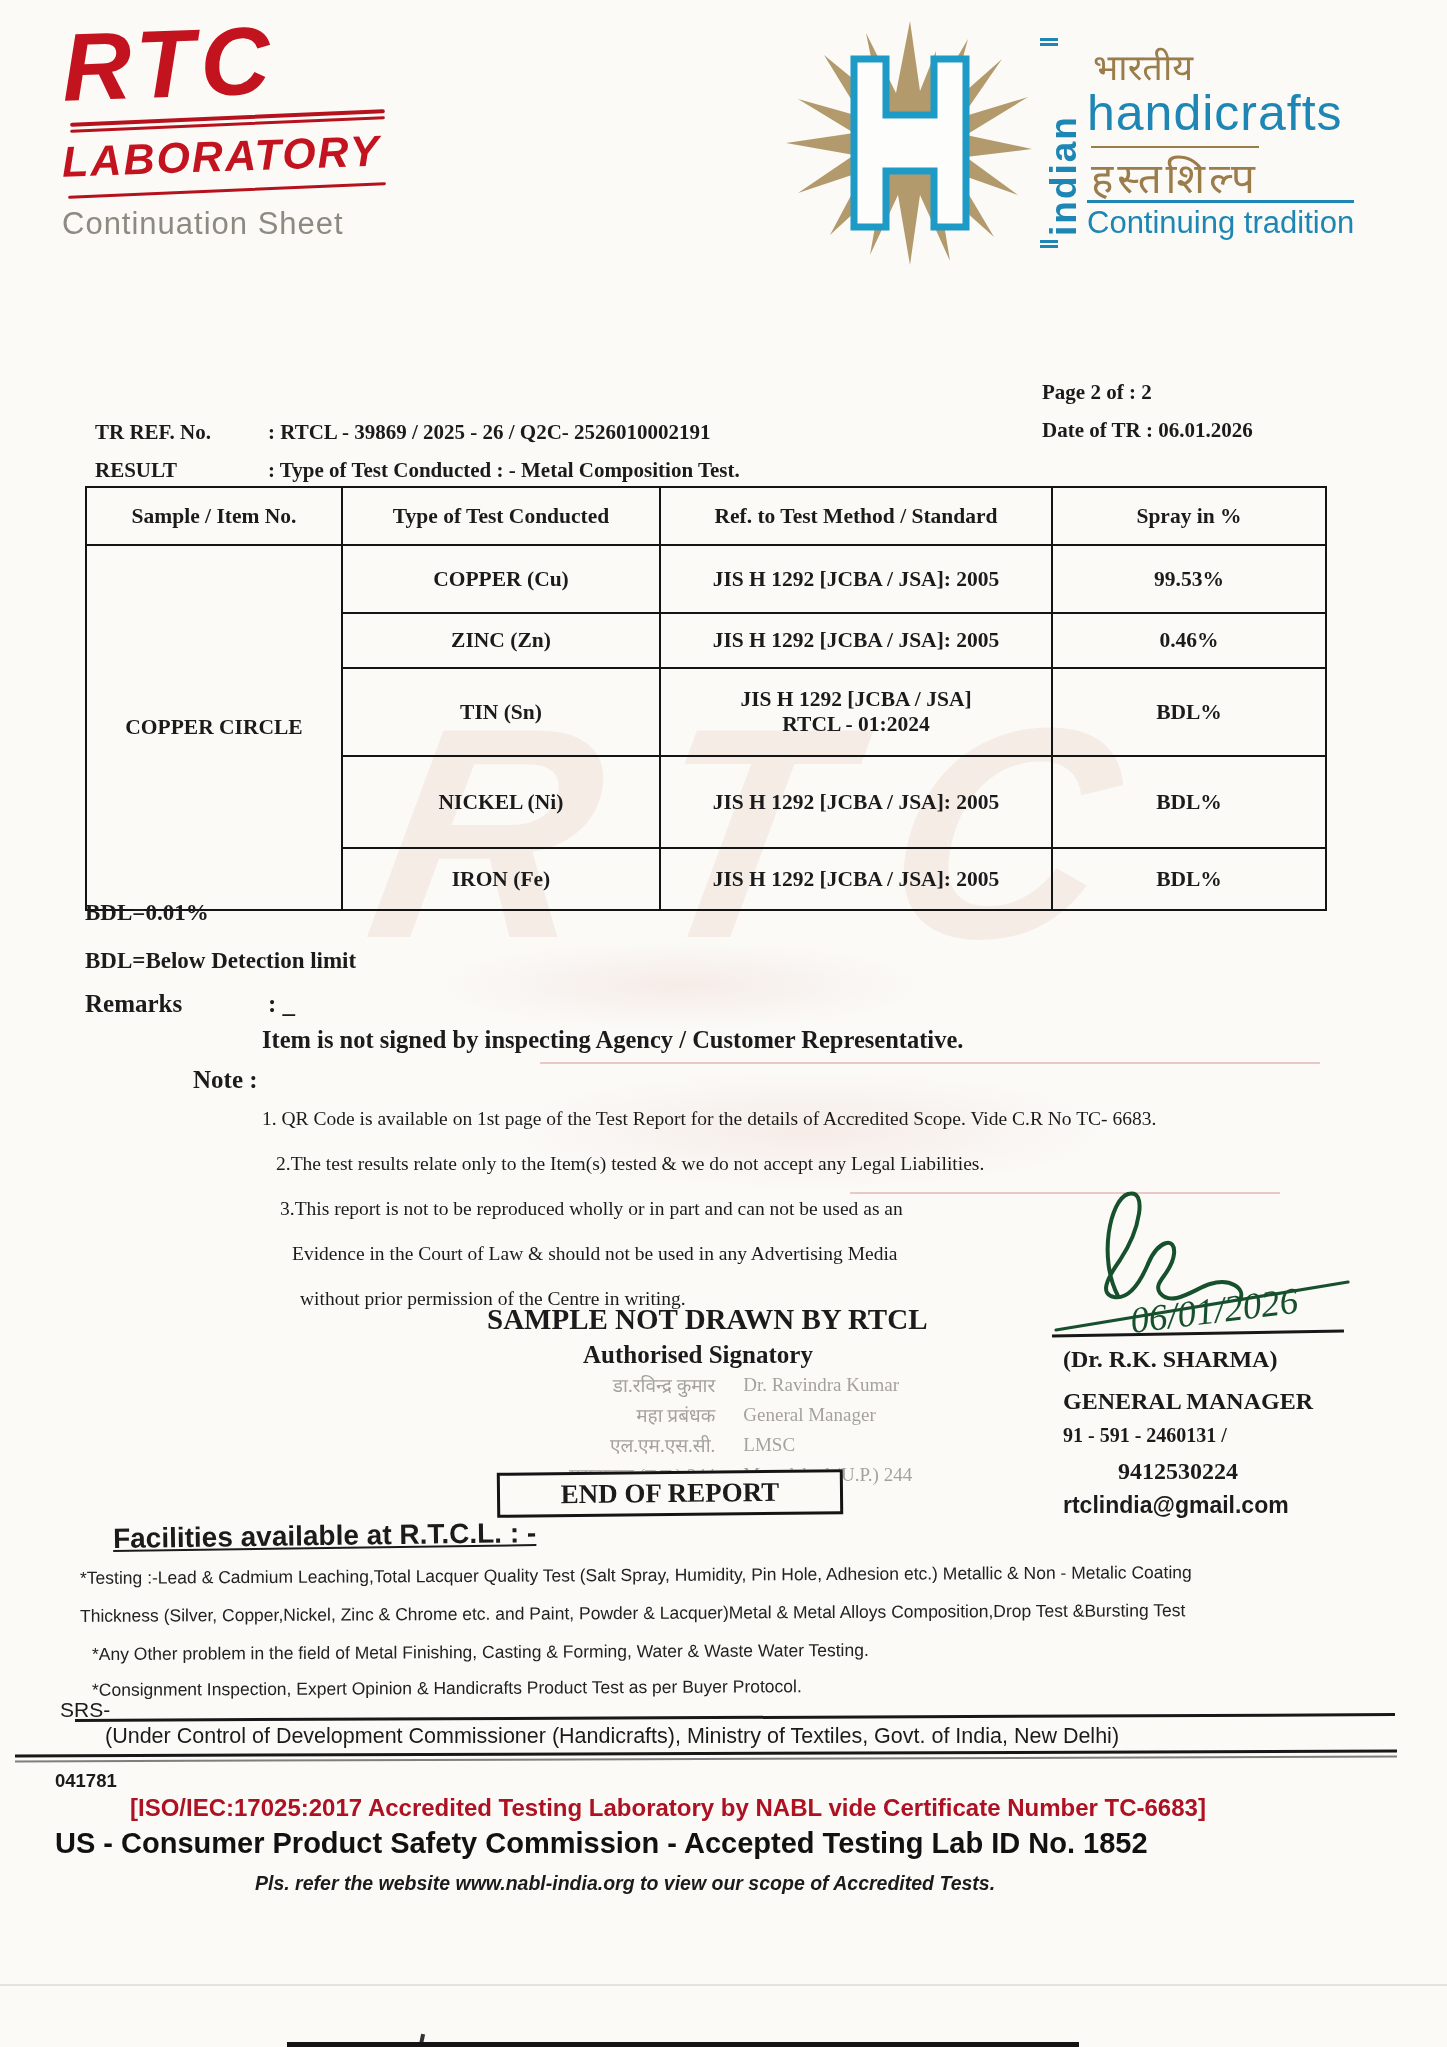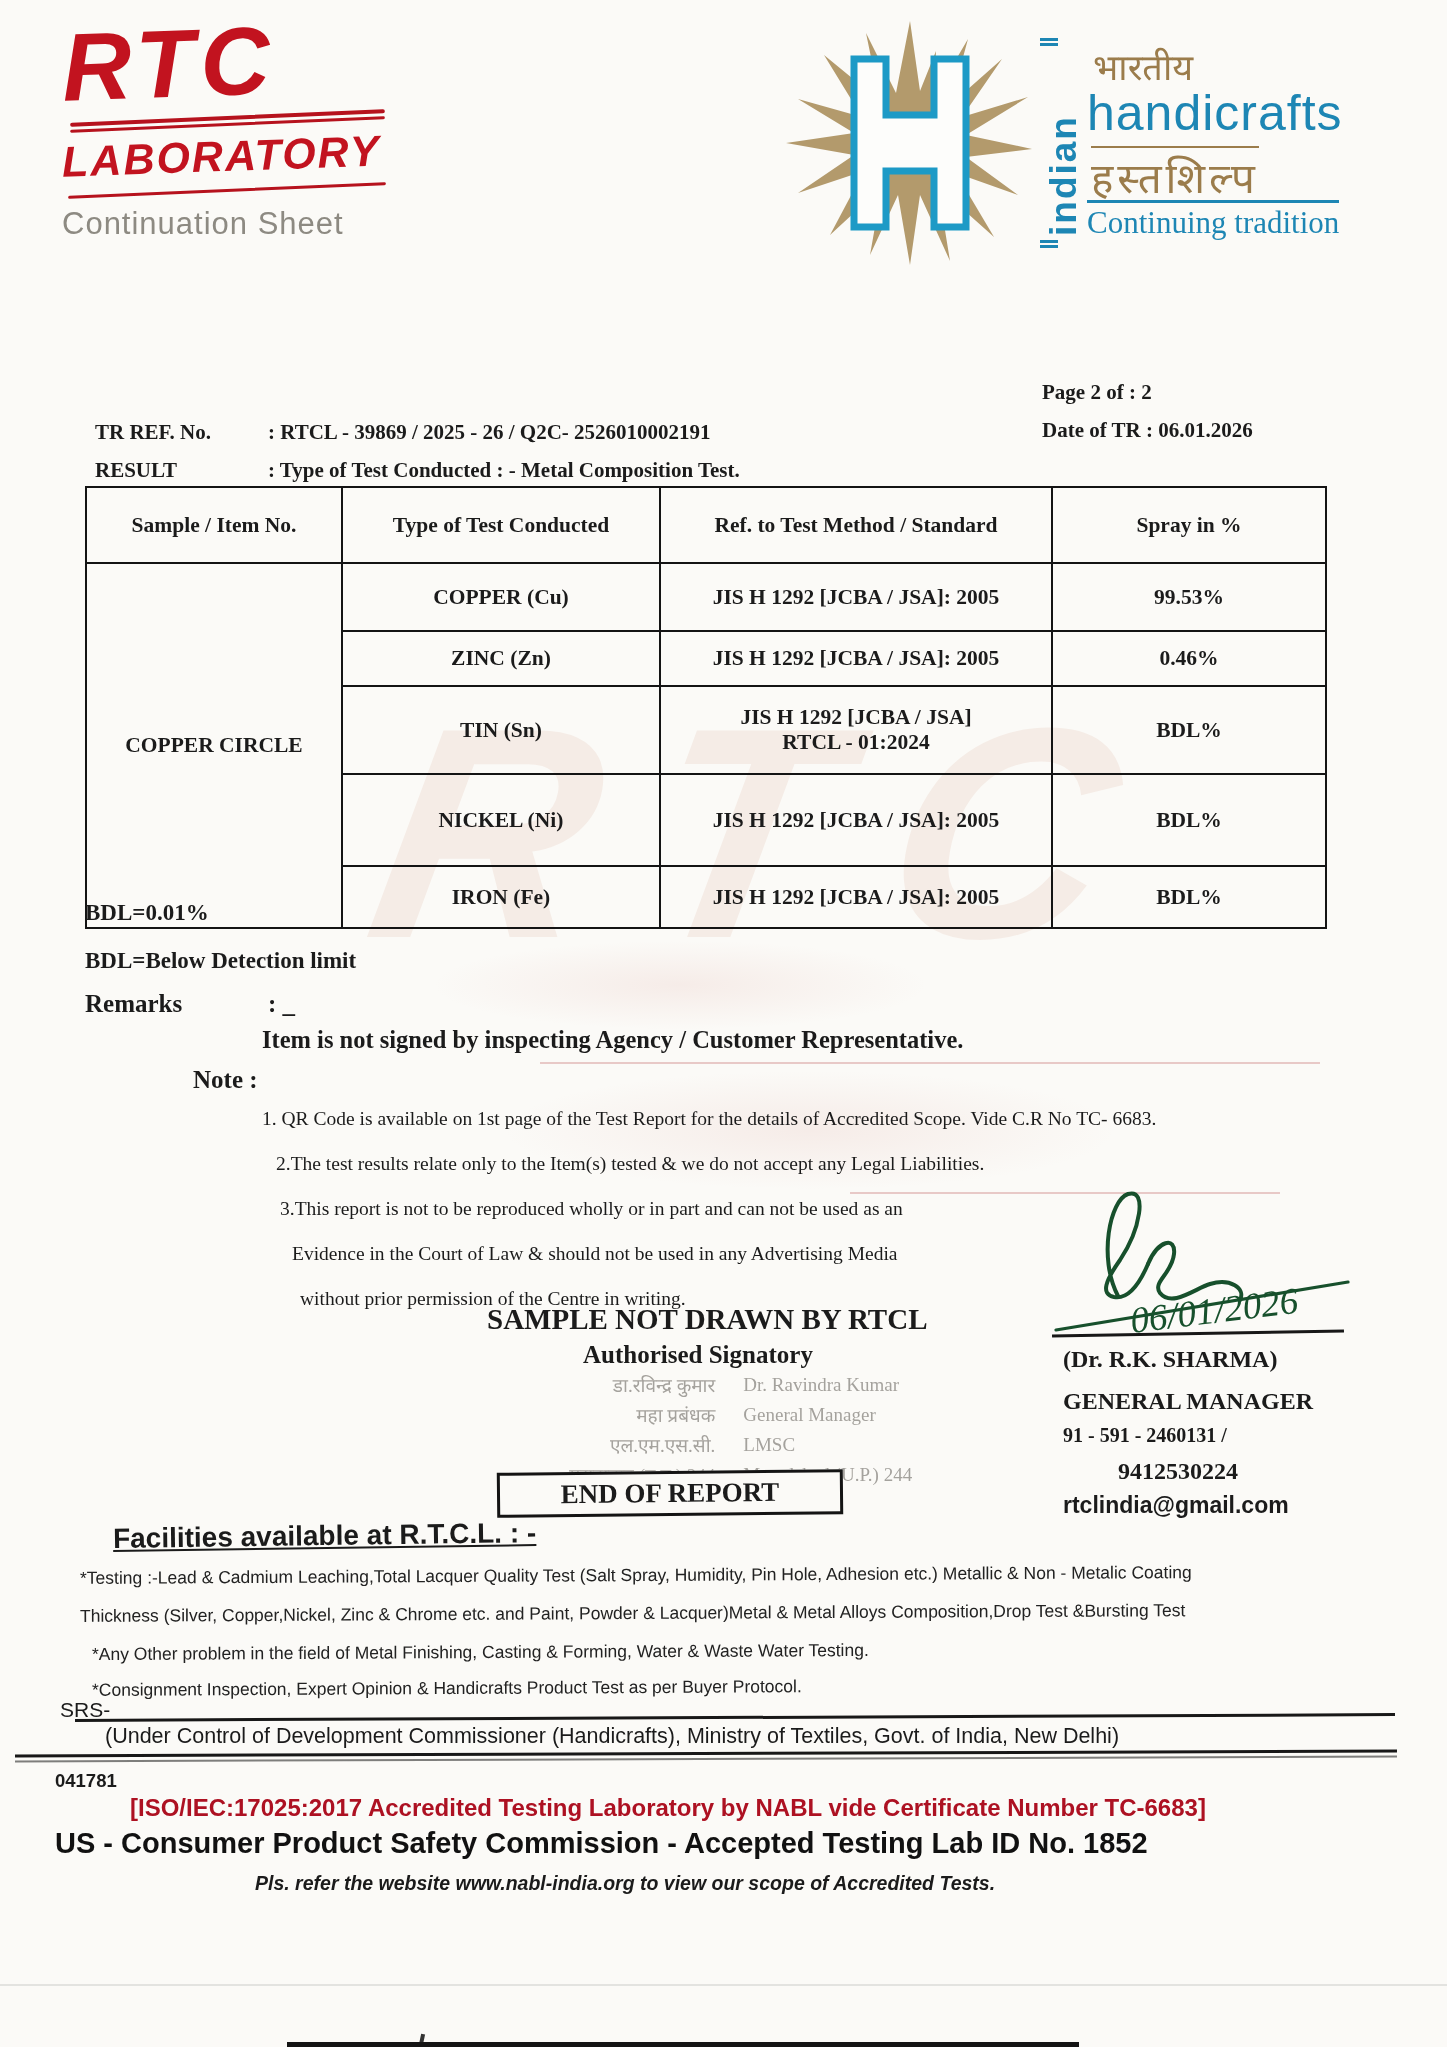--- a/index.html
+++ b/index.html
@@ -20,21 +20,21 @@
   .rtc-lab  { font-family:"Liberation Sans", sans-serif; font-weight:bold; font-style:italic;
               color:#c2131f; font-size:43px; letter-spacing:2px; transform:rotate(-2deg); }
   .rtc-sub  { font-family:"Liberation Sans", sans-serif; color:#8d8a82; font-size:31px; letter-spacing:1px; }
 
   
   .hc-vert { color:#1d86b4; font-family:"Liberation Sans", sans-serif; font-weight:bold;
              font-size:37px; letter-spacing:2px; transform:rotate(-90deg); transform-origin:left top; }
   .hc-hindi  { color:#9b7c4b; font-size:36px; font-family:"DejaVu Sans", sans-serif; }
   .hc-eng    { color:#1d86b4; font-size:50px; font-family:"Liberation Sans", sans-serif; letter-spacing:1px; }
   .hc-hindi2 { color:#9b7c4b; font-size:42px; font-family:"DejaVu Sans", sans-serif; letter-spacing:4px; border-top:2px solid #9b7c4b; }
-  .hc-tag    { color:#1d86b4; font-size:31px; font-family:Liberation Serif, serif; border-top:3px solid #1d86b4; padding-top:2px; }
+  .hc-tag    { color:#1d86b4; font-size:31px; font-family:Liberation Sans, sans-serif; border-top:3px solid #1d86b4; padding-top:2px; }
 
   
   .meta { font-size:21px; font-weight:bold; }
 
   
   table.results { border-collapse:collapse; width:1240px; table-layout:fixed; }
   table.results td, table.results th {
     border:2.5px solid #141414; text-align:center; vertical-align:middle;
     font-size:21.5px; font-weight:bold; padding:4px 8px; background:transparent;
   }
@@ -107,21 +107,21 @@
 
   <div class="abs" style="left:85px; top:486px;">
     <table class="results">
       <colgroup>
           <col style="width:256px">
           <col style="width:318px">
           <col style="width:392px">
           <col style="width:274px">
         </colgroup>
       <tbody>
-          <tr style="height:76px">
+          <tr style="height:58px">
         <th>Sample / Item No.</th>
         <th>Type of Test Conducted</th>
         <th>Ref. to Test Method / Standard</th>
         <th>Spray in %</th>
       </tr>
       <tr style="height:68px">
         <td rowspan="5">COPPER CIRCLE</td>
         <td>COPPER (Cu)</td>
         <td>JIS H 1292 [JCBA / JSA]: 2005</td>
         <td>99.53%</td>

